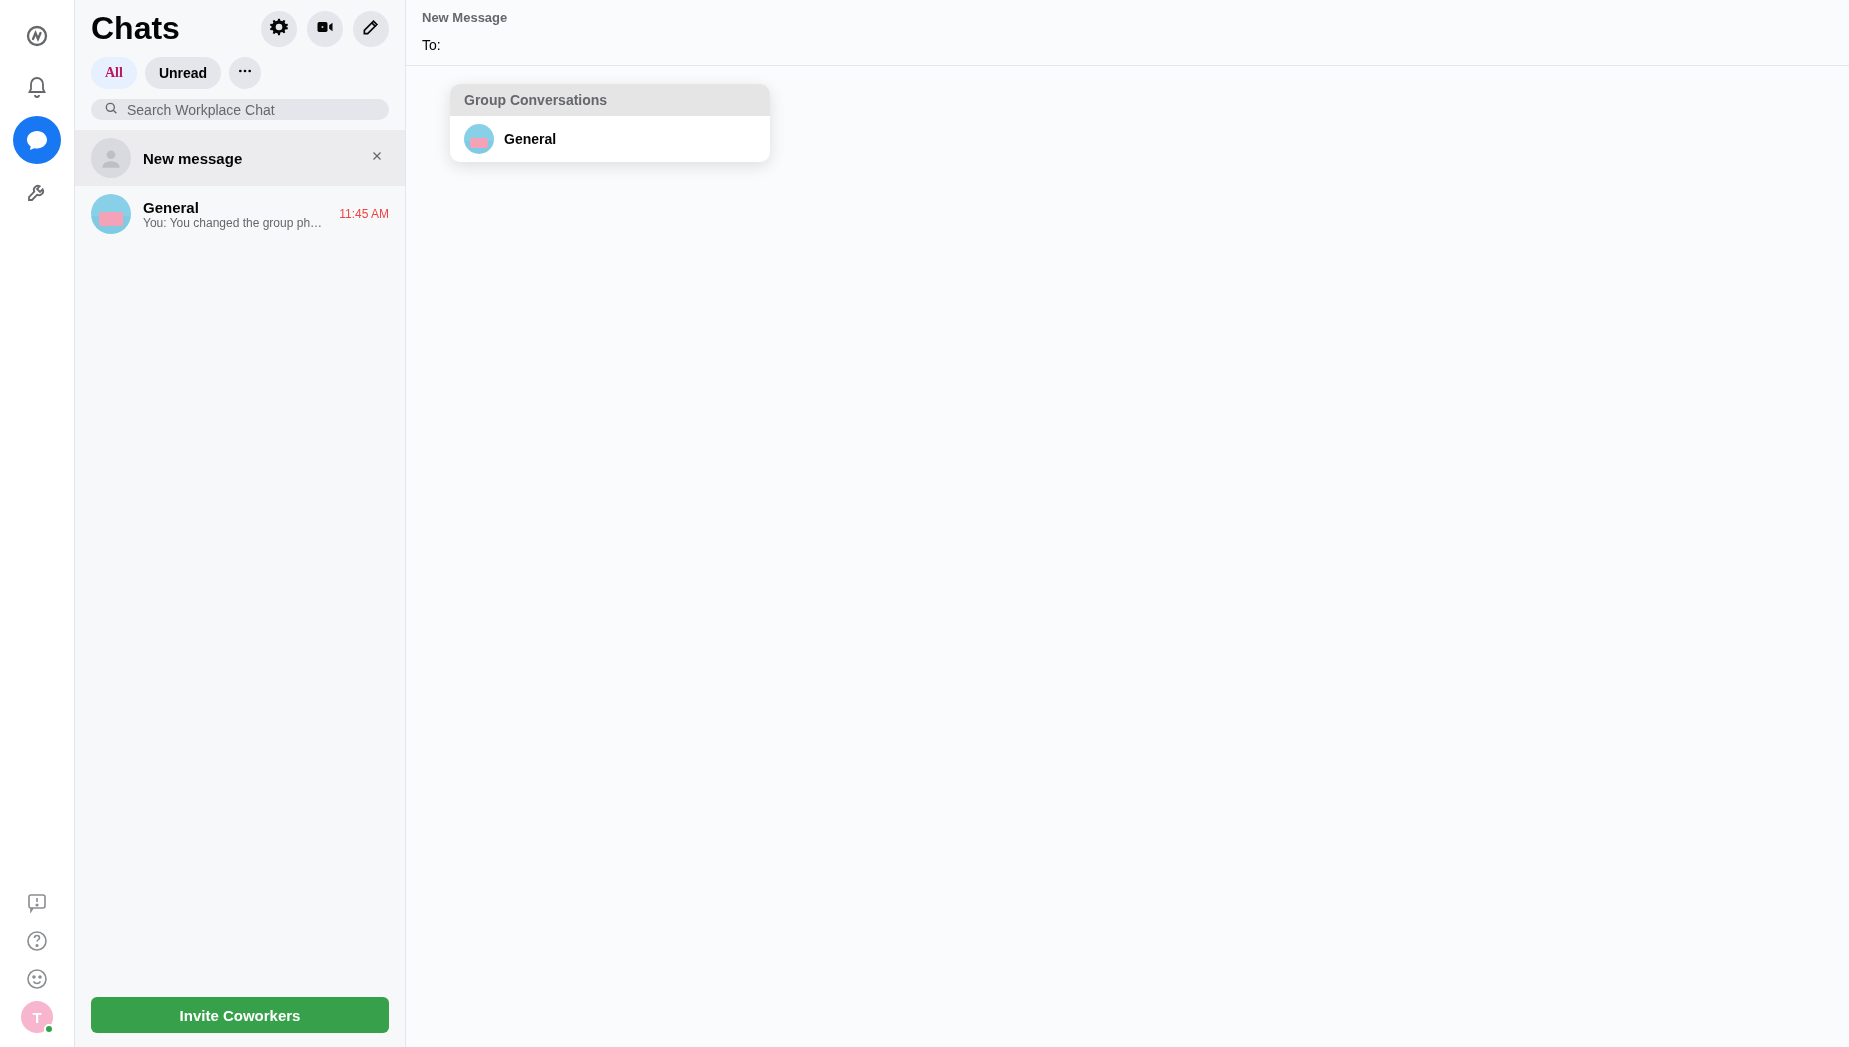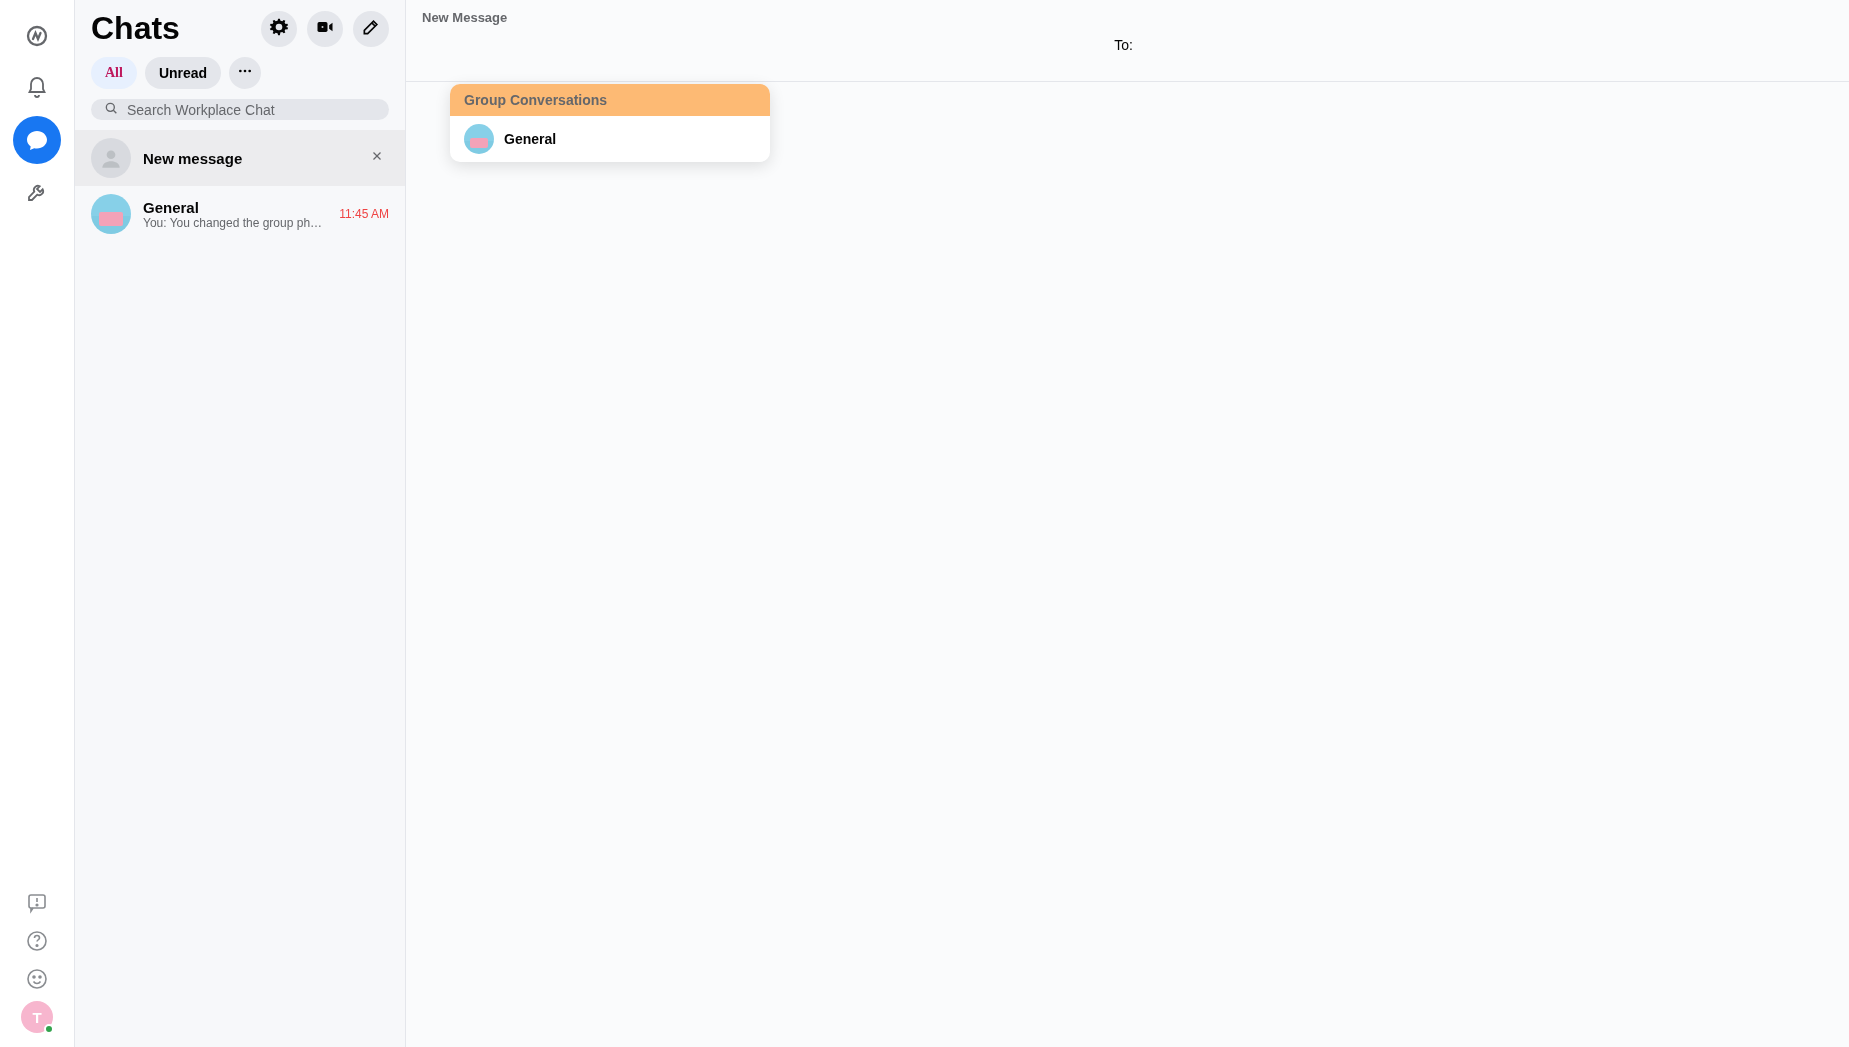--- a/index.html
+++ b/index.html
@@ -49,26 +49,26 @@
   .chat-row .sub { font-size:12px; color:#65676b; white-space:nowrap; overflow:hidden; text-overflow:ellipsis; }
   .chat-row .time { font-size:12px; color:#ef4444; }
   .chat-row .close { width:24px; height:24px; display:flex; align-items:center; justify-content:center; color:#65676b; cursor:pointer; }
 
   .invite-wrap { padding: 10px 16px 14px 16px; }
   .invite-btn { width:100%; height:36px; background:#37a04a; color:#fff; border:none; border-radius:6px; font-size:15px; font-weight:600; cursor:pointer; }
 
   
   .main { flex:1; background:#fafbfc; display:flex; flex-direction:column; position:relative; }
   .compose-title { font-size:13px; font-weight:600; color:#65676b; padding:10px 16px 6px 16px; }
-  .to-row { display:flex; align-items:center; padding: 6px 16px 12px 16px; border-bottom:1px solid #e4e6eb; font-size:14px;flex-direction:column; }
+  .to-row { display:flex; align-items:center; padding: 6px 16px 12px 16px; border-bottom:1px solid #e4e6eb; font-size:14px; }
   .to-label { color:#050505; margin-right:8px; }
   .to-input { border:none; outline:none; flex:1; font-size:14px; background:transparent; }
 
   .sugg { position:absolute; top:84px; left:44px; width:320px; background:#fff; border-radius:10px; box-shadow:0 4px 16px rgba(0,0,0,0.12); overflow:hidden; }
-  .sugg-head { background:#fdba74; padding:8px 14px; font-size:14px; font-weight:600; color:#65676b; }
+  .sugg-head { background:#e5e5e5; padding:8px 14px; font-size:14px; font-weight:600; color:#65676b; }
   .sugg-item { display:flex; align-items:center; gap:10px; padding:8px 14px; cursor:pointer; }
   .sugg-item .ava { width:30px; height:30px; border-radius:50%; background: linear-gradient(180deg,#87d0e8 0%, #87d0e8 55%, #7fcbe3 55%); position:relative; }
   .sugg-item .ava::after { content:""; position:absolute; bottom:6px; left:6px; right:6px; height:10px; background:#f3a2b8; border-radius:2px; }
   .sugg-item .label { font-size:14px; font-weight:600; color:#050505; }
 </style>
 </head>
 <body>
 
 <div class="app">
 
@@ -198,20 +198,23 @@
       <div class="chat-row">
         <div class="ava group"></div>
         <div class="txt">
           <div class="name">General</div>
           <div class="sub">You: You changed the group photo.</div>
         </div>
         <div class="time">11:45 AM</div>
       </div>
     </div>
 
+    <div class="invite-wrap">
+      <button class="invite-btn">Invite Coworkers</button>
+    </div>
   </div>
 
   <div class="main">
     <div class="compose-title">New Message</div>
     <div class="to-row">
       <span class="to-label">To:</span>
       <input class="to-input" type="text" style="">
     </div>
 
     <div class="sugg">

